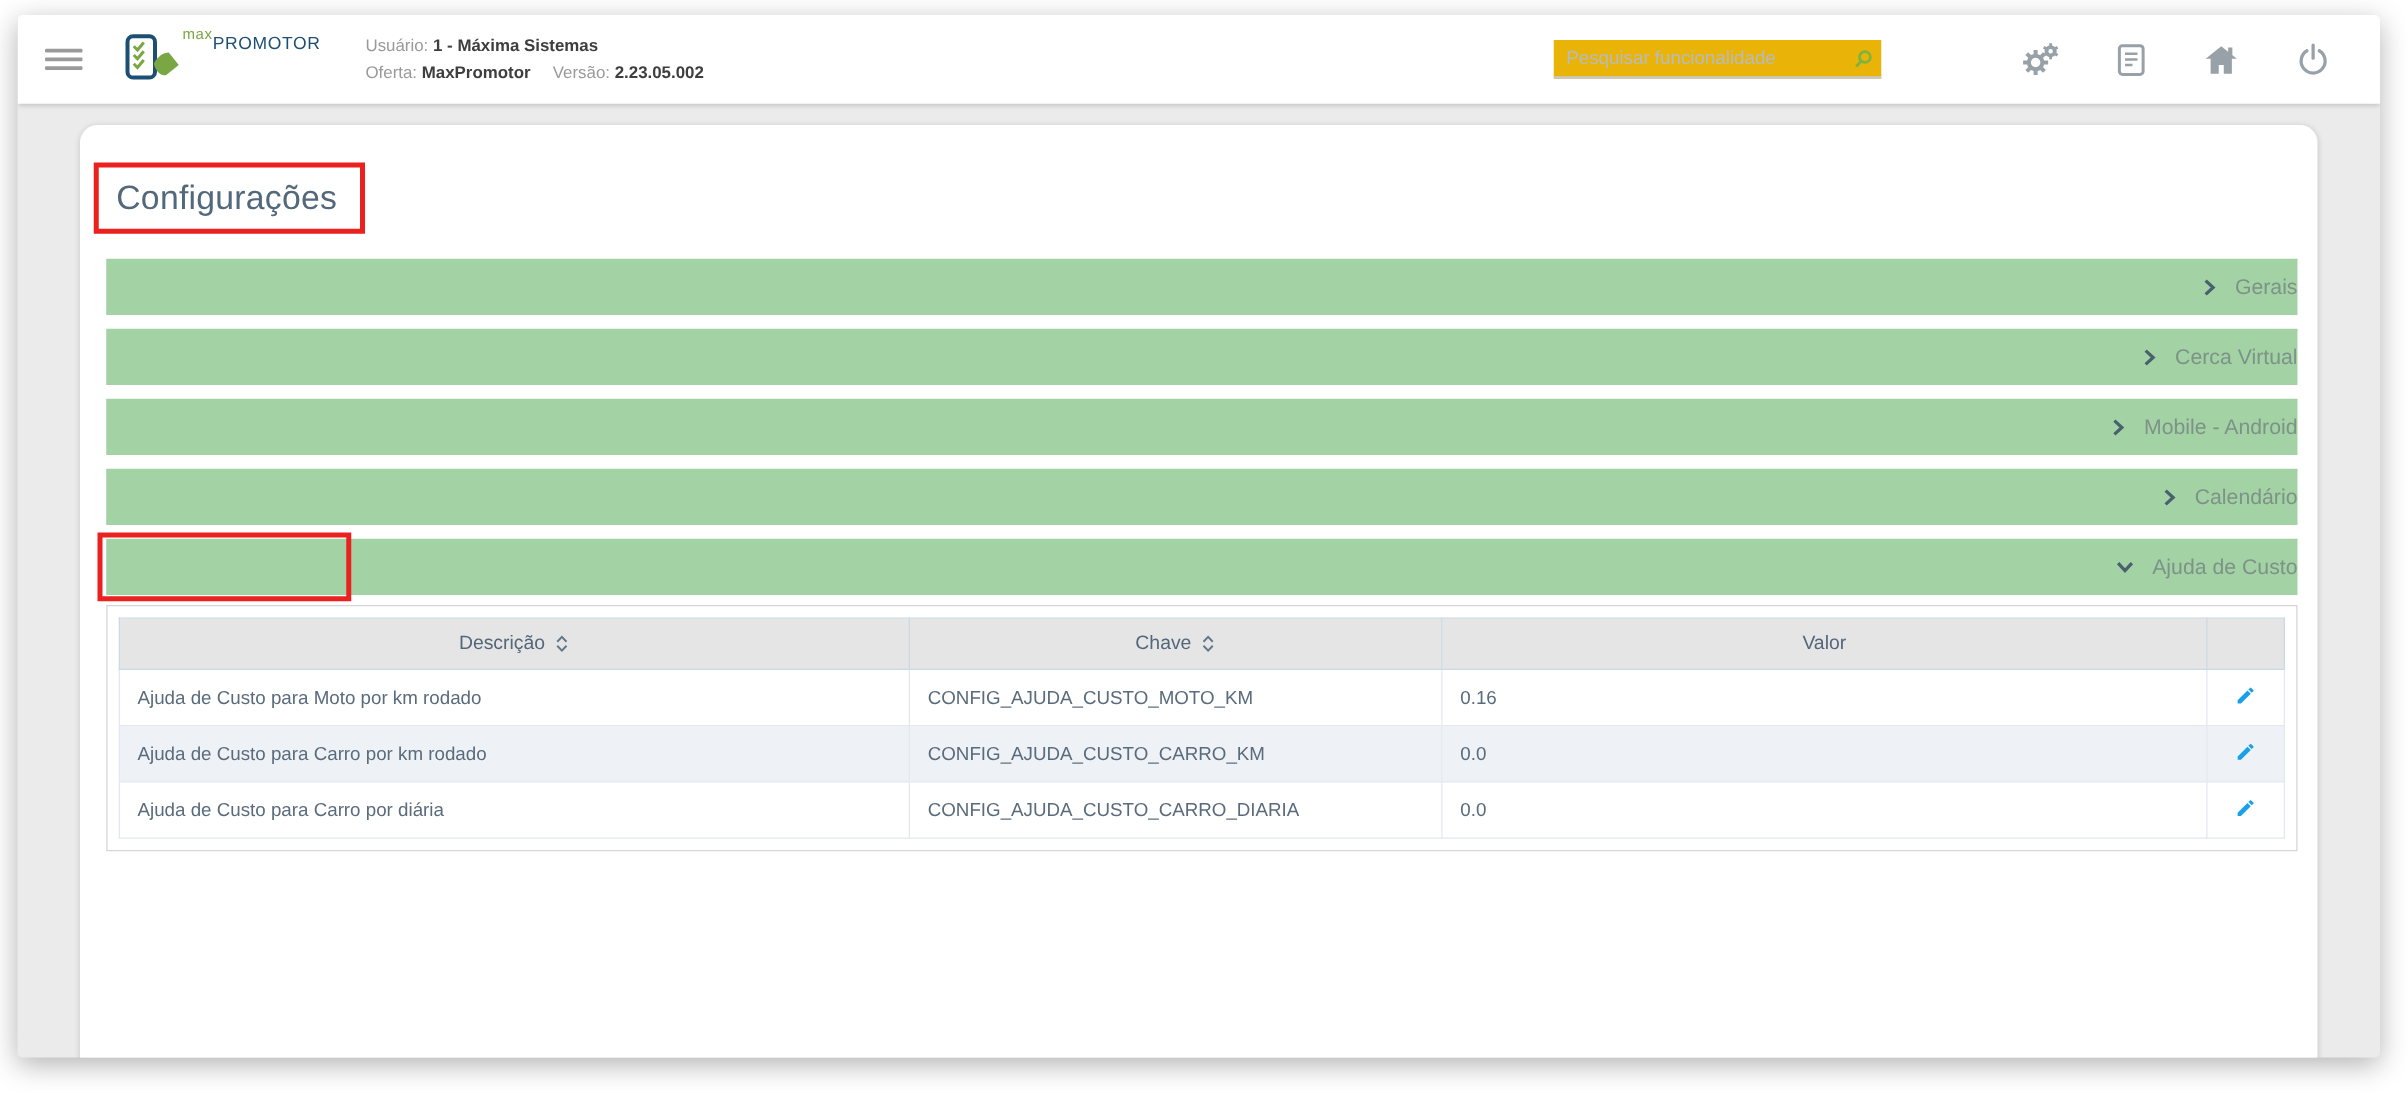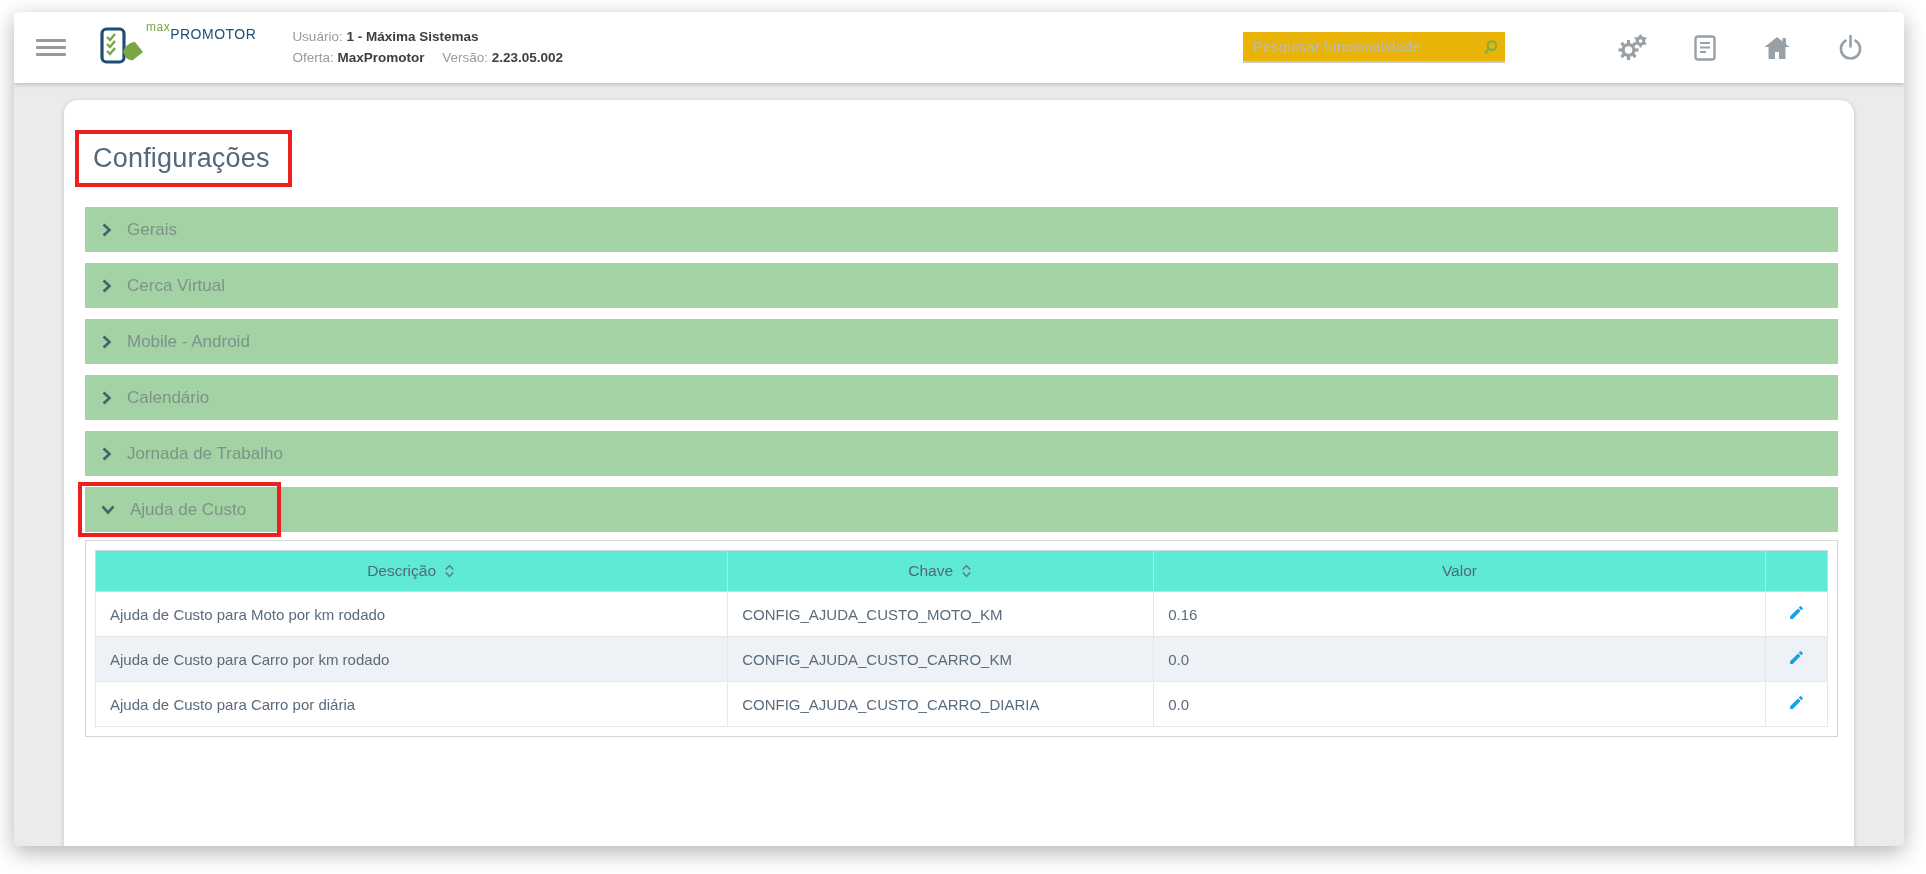--- a/index.html
+++ b/index.html
@@ -50,35 +50,35 @@
   .title-row { margin-left: -10px; margin-bottom: 20px; }
   .annotation-frame {
     display: inline-block; border: 4px solid #ea211e; padding: 9px 18px 9px 14px;
   }
   .page-title { font-size: 27px; font-weight: 500; color: #53687b; letter-spacing: .2px; }
 
   .accordion { }
   .acc-bar {
     height: 45px; background: #a3d2a4; display: flex; align-items: center;
     padding-left: 16px; gap: 15px; margin-bottom: 11px; cursor: pointer;
-    color: #7d9388; font-size: 17px; position: relative;
+    color: #7d9388; font-size: 17px; position: relative; justify-content: flex-end;
   }
   .acc-bar .chev { display: flex; align-items: center; }
   .annotation-overlay {
     position: absolute; left: -7px; top: -5px; width: 203px; height: 55px;
     border: 4px solid #ea211e; pointer-events: none;
   }
 
   .acc-panel {
     border: 1px solid #d6d6d6; background: #fff; padding: 9px; margin-top: -3px; margin-bottom: 14px;
   }
 
   table.cfg { width: 100%; border-collapse: collapse; font-size: 15px; color: #5a6b7c; }
   table.cfg th {
-    background: #5eead4; height: 41px; font-weight: 400; font-size: 15.5px;
+    background: #e5e5e5; height: 41px; font-weight: 400; font-size: 15.5px;
     border: 1px solid #c9d9e6; text-align: center; color: #54677a;
   }
   table.cfg th .th-inner { display: inline-flex; align-items: center; gap: 7px; }
   table.cfg td { height: 45px; padding: 0 14px; border: 1px solid #e3e8ef; background: #fff; }
   table.cfg tbody tr:nth-child(even) td { background: #eef2f7; }
   table.cfg td.edit-cell { text-align: center; padding: 0; }
   .col-desc { width: 36.5%; } .col-chave { width: 24.6%; } .col-valor { width: 35.3%; } .col-edit { width: 3.6%; }
   .edit-btn { background: none; border: none; cursor: pointer; padding: 4px 6px; }
 </style>
 </head>
@@ -220,28 +220,20 @@
 
         <div class="acc-bar">
           <span class="chev">
             <svg width="11" height="14" viewBox="0 0 11 14">
                 <path d="M2.5 1.5 8.5 7l-6 5.5" fill="none" stroke="#49616c" stroke-width="2.6"></path>
               </svg>
           </span>
           <span>Calendário</span>
         </div>
 
-        <div class="acc-bar">
-          <span class="chev">
-            <svg width="11" height="14" viewBox="0 0 11 14">
-                <path d="M2.5 1.5 8.5 7l-6 5.5" fill="none" stroke="#49616c" stroke-width="2.6"></path>
-              </svg>
-          </span>
-          <span>Jornada de Trabalho</span>
-        </div>
 
         <div class="acc-bar">
           <span class="chev">
             <svg width="14" height="11" viewBox="0 0 14 11">
                 <path d="M1.5 2.5 7 8.5l5.5-6" fill="none" stroke="#49616c" stroke-width="2.6"></path>
               </svg>
           </span>
           <span>Ajuda de Custo</span>
           <div class="annotation-overlay"></div>
         </div>

